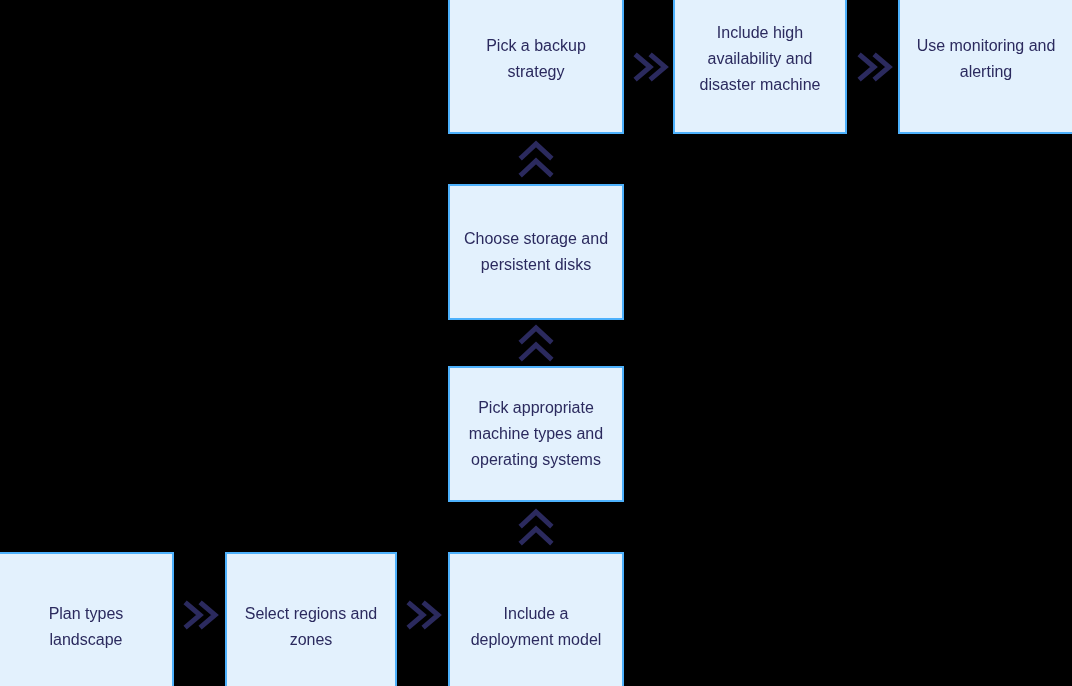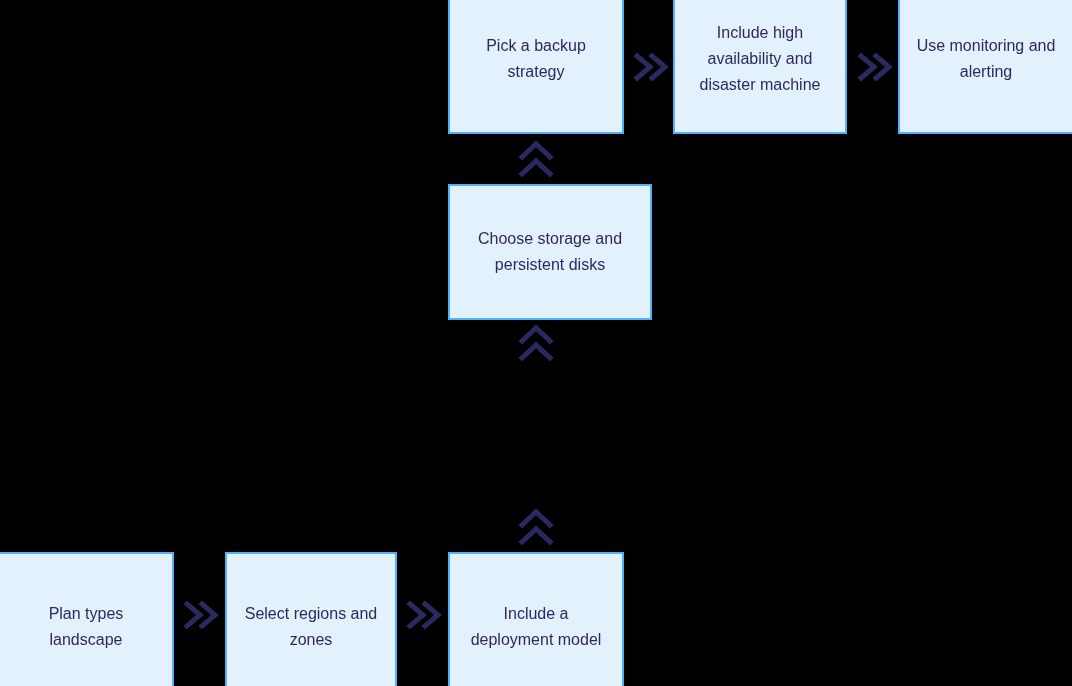--- a/index.html
+++ b/index.html
@@ -81,29 +81,32 @@
     <span class="node-label">Include a deployment model</span>
   </div>
 
   <span class="arrow" style="left:518px; top:508px; width:36px; height:38px;">
     <svg width="36" height="38" viewBox="0 0 36 38">
       <polyline class="chev" points="4,17 18,4 32,17"></polyline>
       <polyline class="chev" points="4,34 18,21 32,34"></polyline>
     </svg>
   </span>
 
+  <div class="node" style="left:448px; top:366px; width:176px; height:136px;">
+    <span class="node-label">Pick appropriate machine types and operating systems</span>
+  </div>
 
   <span class="arrow" style="left:518px; top:324px; width:36px; height:38px;">
     <svg width="36" height="38" viewBox="0 0 36 38">
       <polyline class="chev" points="4,17 18,4 32,17"></polyline>
       <polyline class="chev" points="4,34 18,21 32,34"></polyline>
     </svg>
   </span>
 
-  <div class="node" style="left:448px; top:184px; width:204px; height:136px;">
+  <div class="node" style="left:448px; top:184px; width:176px; height:136px;">
     <span class="node-label">Choose storage and persistent disks</span>
   </div>
 
   <span class="arrow" style="left:518px; top:140px; width:36px; height:38px;">
     <svg width="36" height="38" viewBox="0 0 36 38">
       <polyline class="chev" points="4,17 18,4 32,17"></polyline>
       <polyline class="chev" points="4,34 18,21 32,34"></polyline>
     </svg>
   </span>
 

